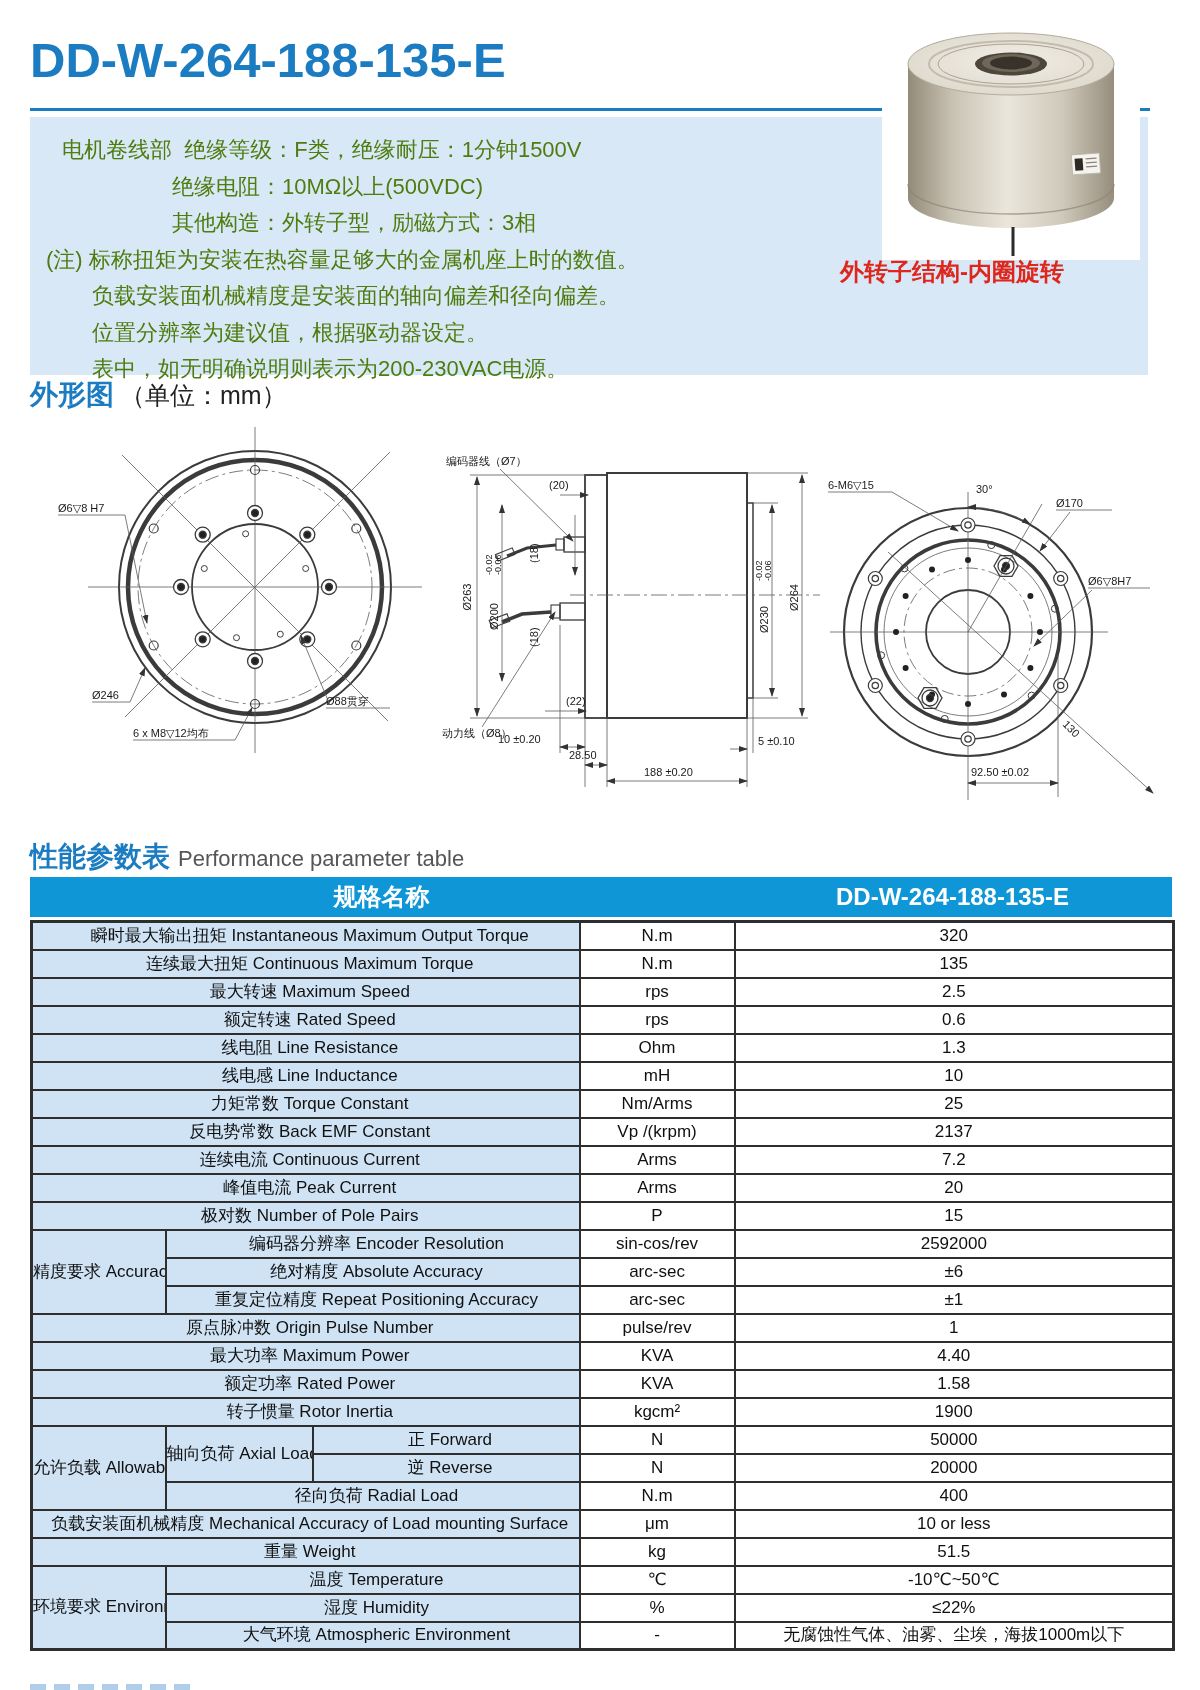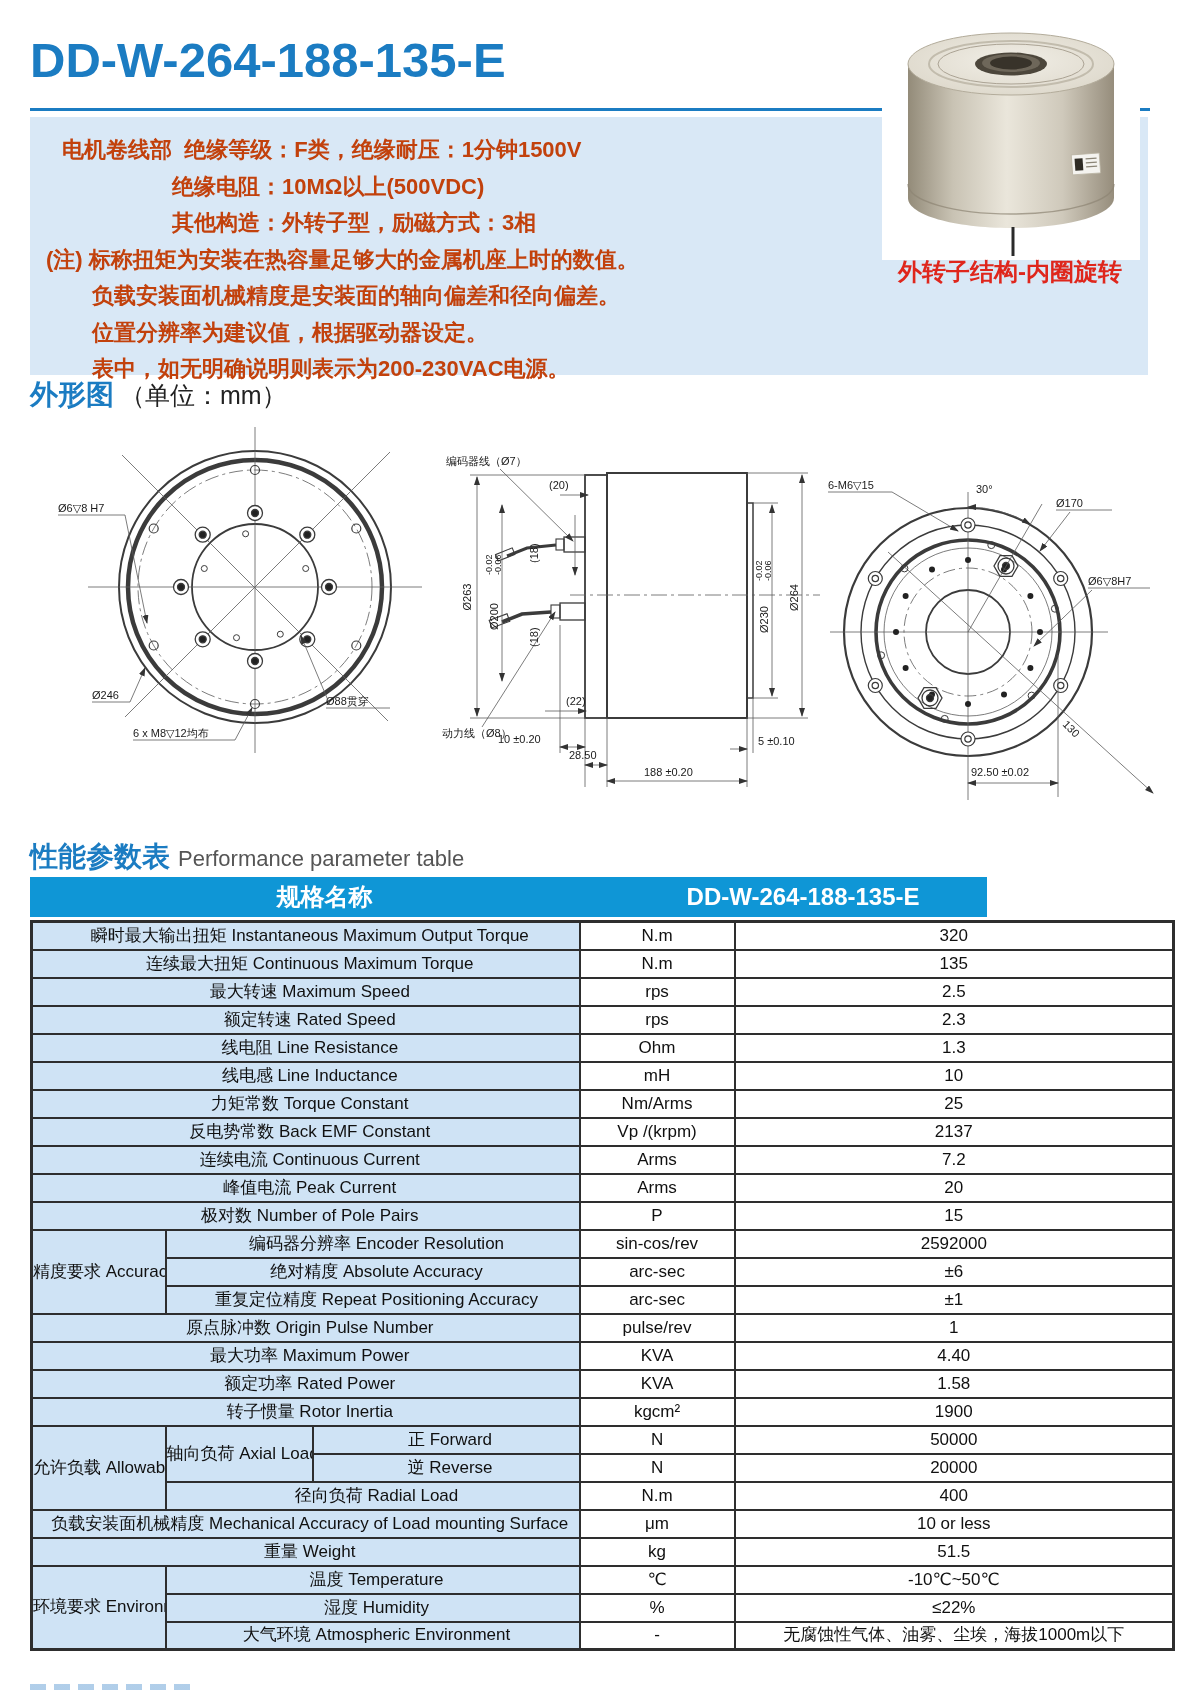--- a/index.html
+++ b/index.html
@@ -13,45 +13,45 @@
   *{margin:0;padding:0;box-sizing:border-box;}
   body{background:#fff;font-family:"Liberation Sans","DejaVu Sans",sans-serif;}
   #page{position:relative;width:1200px;height:1690px;background:#fff;overflow:hidden;}
 
   
   .page-title{position:absolute;left:30px;top:32px;font-size:49px;font-weight:800;
     color:var(--accent-blue);letter-spacing:0px;}
   .title-rule{position:absolute;left:30px;top:108px;width:1120px;height:3px;background:var(--accent-blue);}
   .notes-box{position:absolute;left:30px;top:117px;width:1118px;height:258px;background:var(--note-bg);
     padding-top:15px;}
-  .note-line{font-size:22px;line-height:36.5px;color:#c2410c;font-weight:700;white-space:pre;}
+  .note-line{font-size:22px;line-height:36.5px;color:#4d7c0f;font-weight:400;white-space:pre;}
   .note-l0{padding-left:32px;}
   .note-l1{padding-left:142px;}
   .note-l2{padding-left:16px;}
   .note-l3{padding-left:62px;}
 
   .motor-photo{position:absolute;left:882px;top:2px;width:258px;height:258px;background:#fff;}
-  .photo-caption{position:absolute;left:840px;top:256px;width:340px;text-align:center;
+  .photo-caption{position:absolute;left:840px;top:256px;width:340px;
     font-size:24px;font-weight:700;color:var(--caption-red);}
 
   
   .sec-title{position:absolute;left:30px;font-size:28px;font-weight:800;color:var(--accent-blue);}
   .sec-title .unit{font-size:25px;font-weight:500;color:#222;margin-left:6px;}
   .sec-title .en{font-size:22px;font-weight:500;color:#555;margin-left:8px;}
 
   
   .drawings{position:absolute;left:30px;top:415px;width:1140px;height:392px;}
   .drawings svg{width:100%;height:100%;}
   .dwg-line{stroke:#3b3b3b;fill:none;}
   .dwg-thin{stroke:#5a5a5a;stroke-width:0.8;fill:none;}
   .dwg-txt{font-size:11px;fill:#1a1a1a;}
   .dwg-txt-s{font-size:9px;fill:#1a1a1a;}
 
   
-  .tbl-header{position:absolute;left:30px;top:877px;width:957px;height:40px;
+  .tbl-header{position:absolute;left:30px;top:877px;width:1142px;height:40px;
     background:var(--table-header-blue);display:flex;color:#fff;font-weight:700;font-size:24px;}
   .tbl-header .h1{width:703px;text-align:center;line-height:40px;}
   .tbl-header .h2{width:439px;text-align:center;line-height:40px;}
 
   table.spec{position:absolute;left:30px;top:920px;width:1142px;border-collapse:collapse;
     table-layout:fixed;font-size:17px;color:#101010;border:3px solid var(--border-dark);}
   table.spec td{border:2px solid var(--border-dark);height:28px;line-height:22px;
     overflow:hidden;white-space:nowrap;}
   td.lbl{background:var(--cell-blue);padding-left:8px;text-align:center;}
   td.grp,td.sub{background:var(--cell-blue);text-align:center;white-space:pre-line;line-height:19px;}
@@ -423,21 +423,21 @@
           <td class="val">135</td>
         </tr>
       <tr>
           <td class="lbl" colspan="3">最大转速 Maximum Speed</td>
           <td class="unit">rps</td>
           <td class="val">2.5</td>
         </tr>
       <tr>
           <td class="lbl" colspan="3">额定转速 Rated Speed</td>
           <td class="unit">rps</td>
-          <td class="val">2.3</td>
+          <td class="val">0.6</td>
         </tr>
       <tr>
           <td class="lbl" colspan="3">线电阻 Line Resistance</td>
           <td class="unit">Ohm</td>
           <td class="val">1.3</td>
         </tr>
       <tr>
           <td class="lbl" colspan="3">线电感 Line Inductance</td>
           <td class="unit">mH</td>
           <td class="val">10</td>

